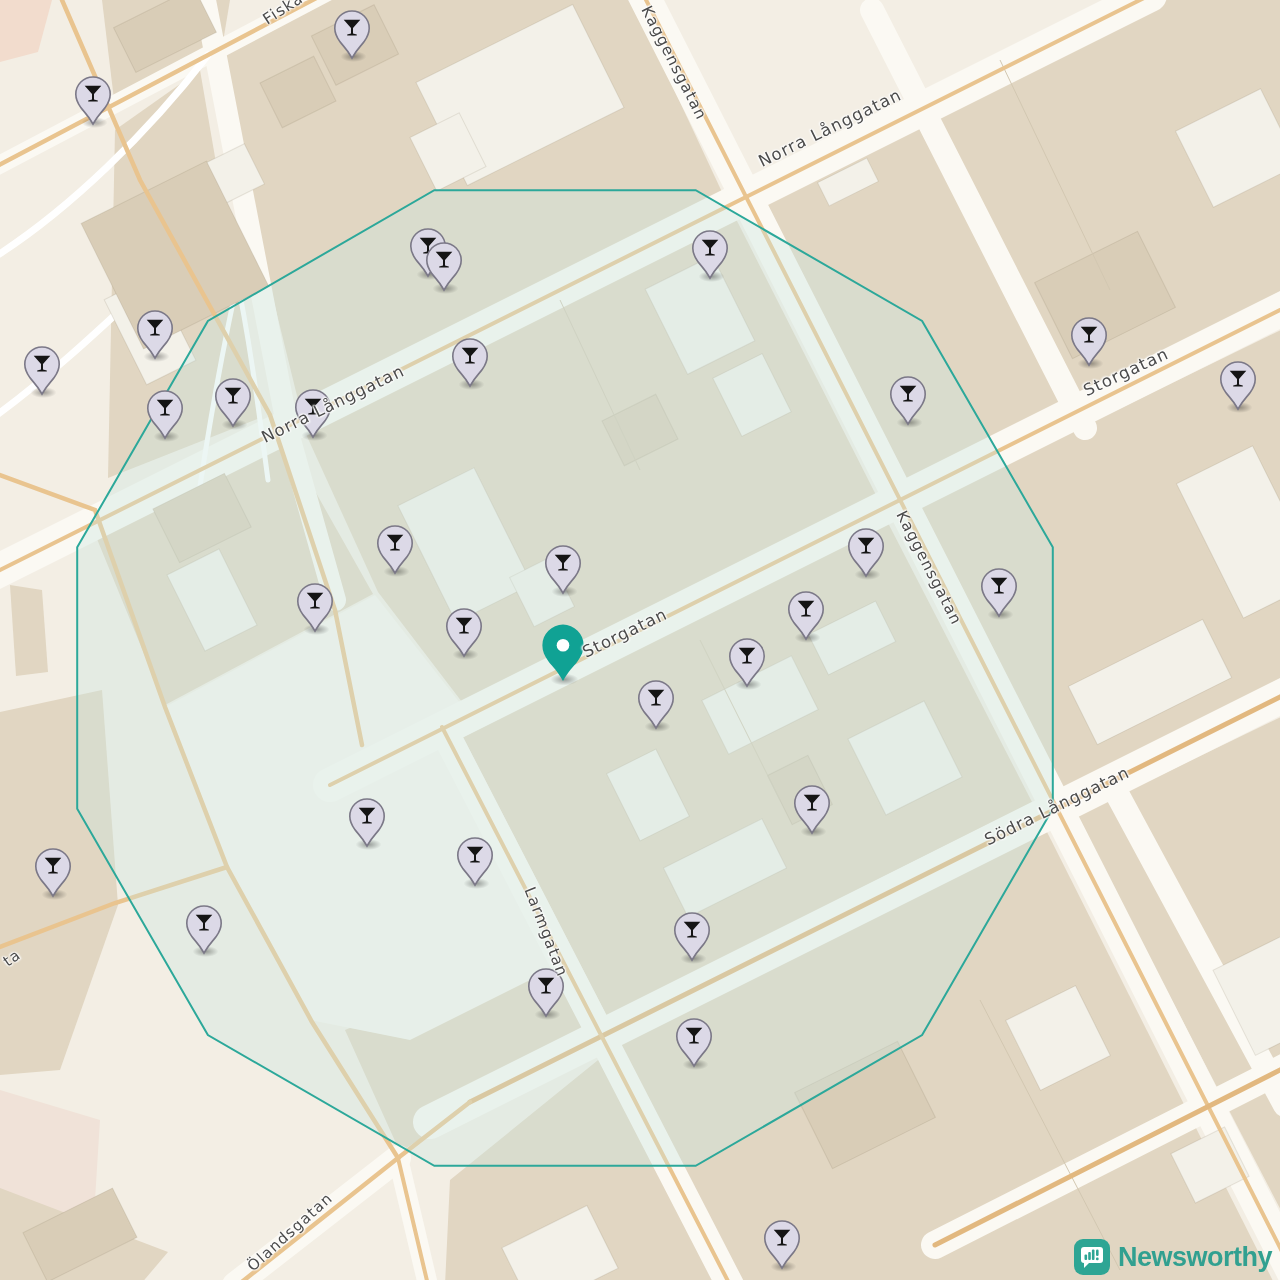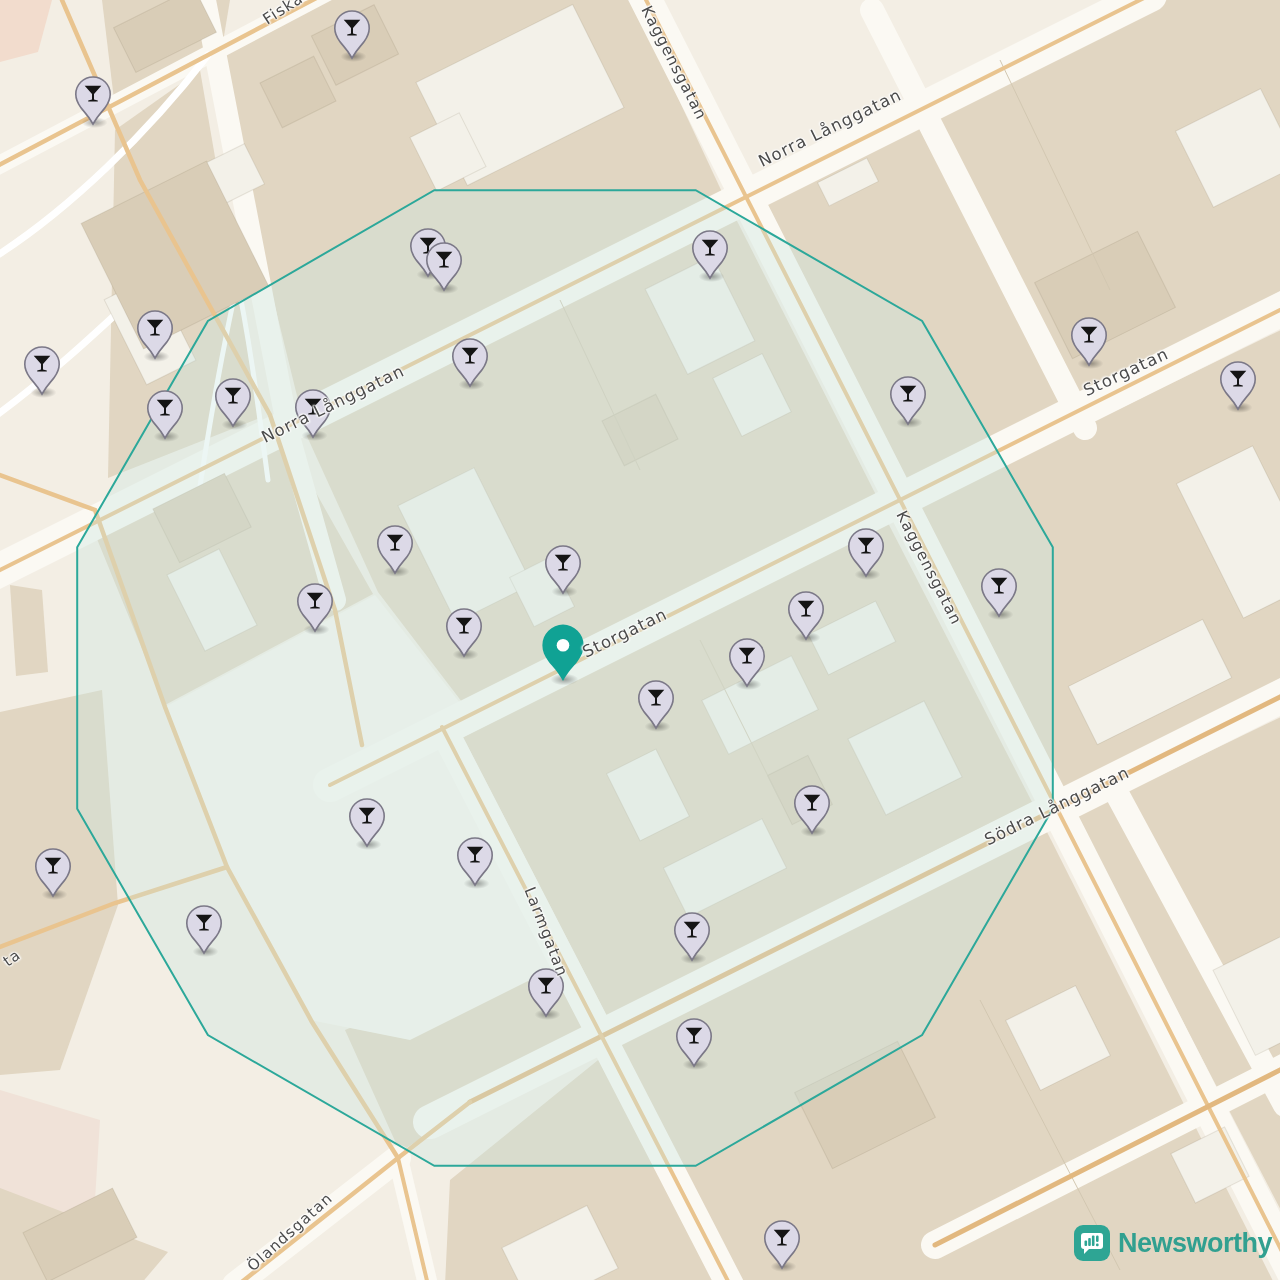--- a/index.html
+++ b/index.html
@@ -12,21 +12,21 @@
   #labels-layer{position:absolute;left:0;top:0;width:1280px;height:1280px;pointer-events:none;}
   .street-label{
     position:absolute;
     white-space:nowrap;
     color:#4b4b4b;
     letter-spacing:1.2px;
     transform:translate(-50%,-50%);
     text-shadow:0 0 2px #ffffff,0 0 2px #ffffff,0 0 3px #ffffff,1px 1px 2px #ffffff,-1px -1px 2px #ffffff;
   }
   #brand-logo{
-    position:absolute;right:8px;bottom:19px;
+    position:absolute;right:8px;bottom:5px;
     display:flex;align-items:center;gap:8px;
   }
   #brand-logo .logo-text{
     font-family:"Liberation Sans", sans-serif;
     font-weight:bold;font-size:27px;letter-spacing:-0.5px;
     color:var(--logo-color,#31a090);
   }
   :root{
     --pin-fill:#dcd9e7;
     --pin-border:#7b7887;

